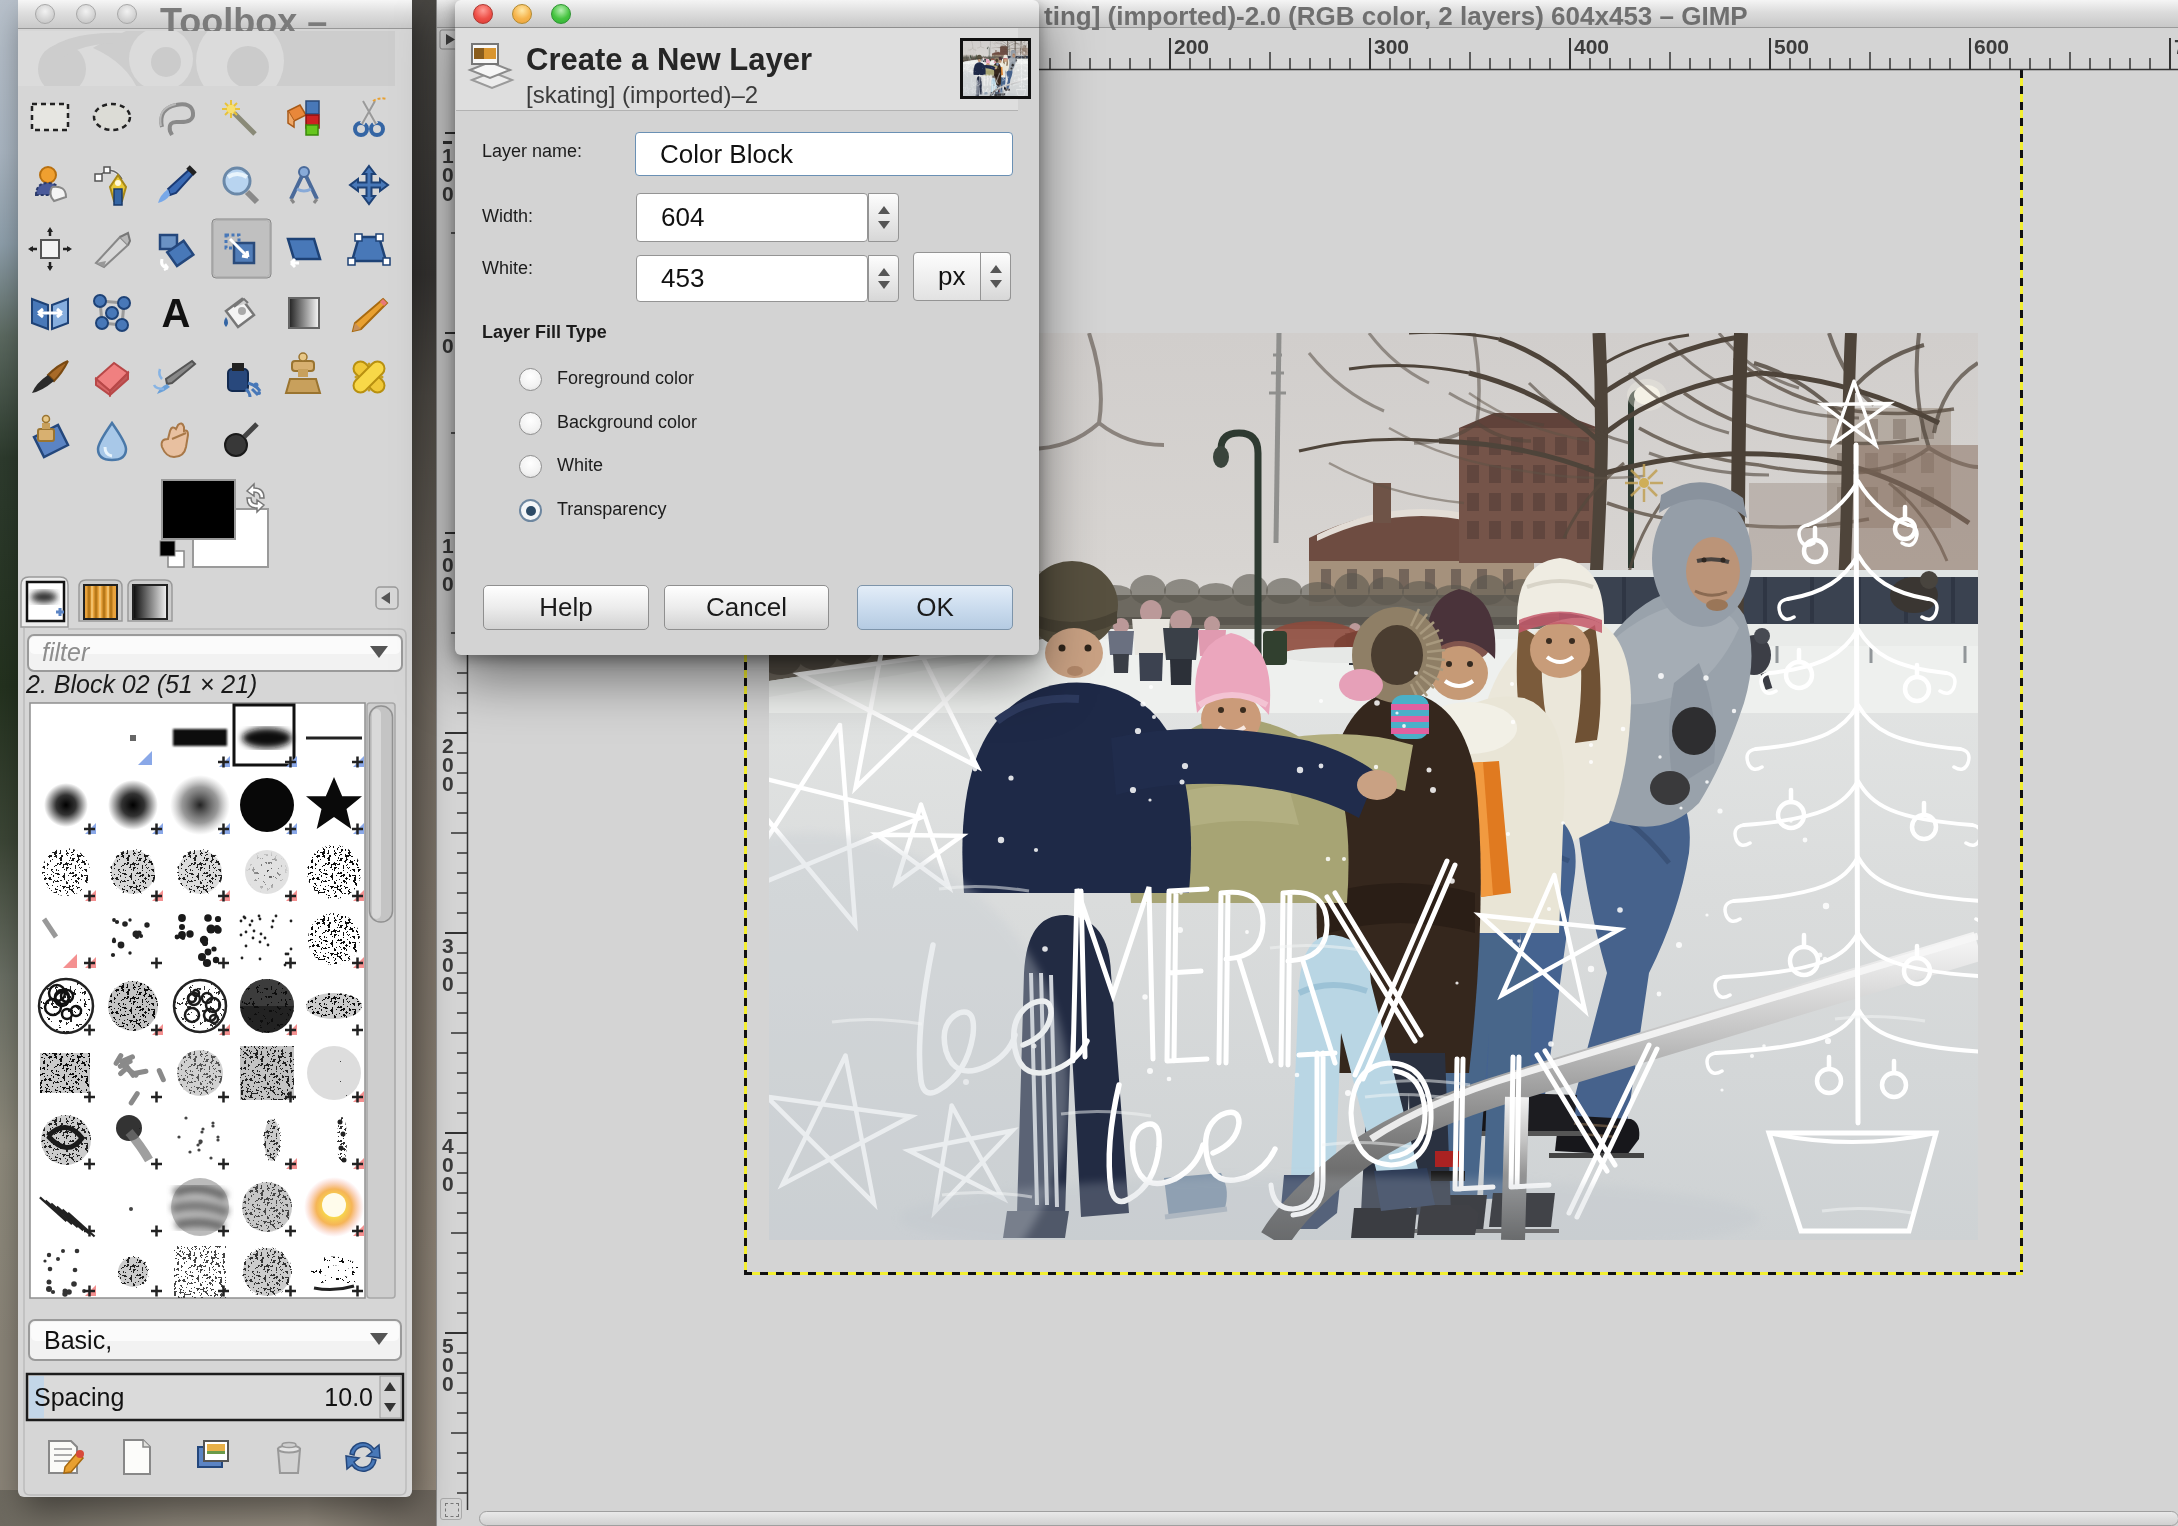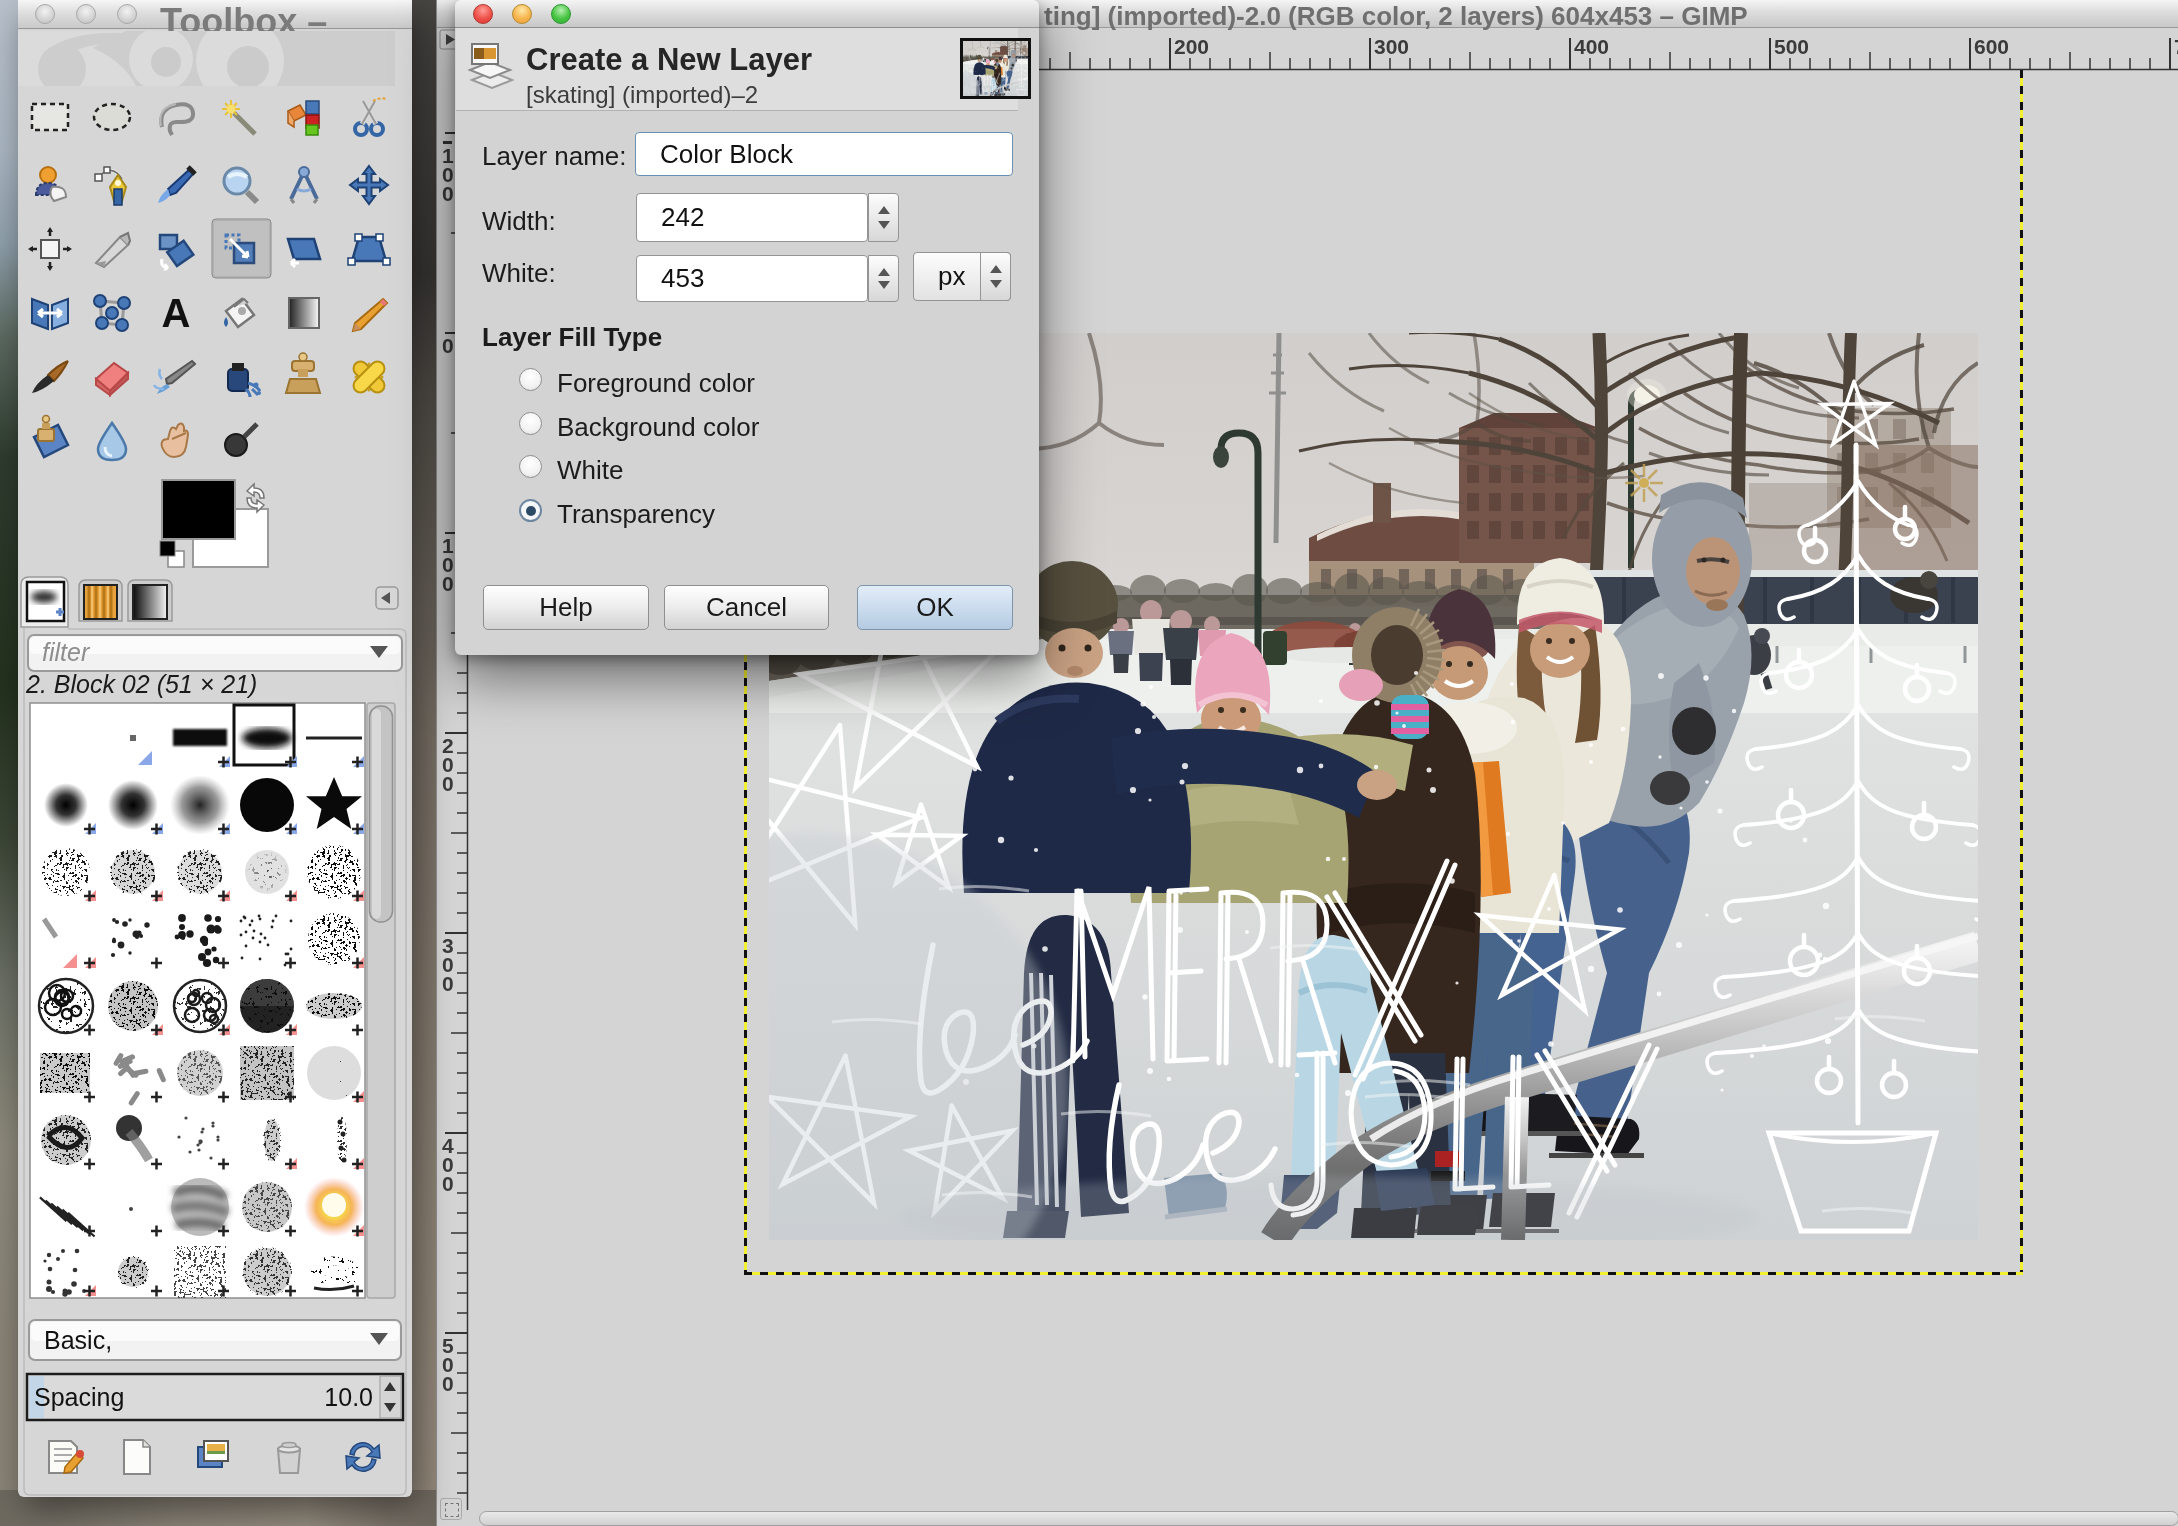--- a/index.html
+++ b/index.html
@@ -42,21 +42,21 @@
   #dialog .dtitle { position:absolute; left:0; top:0; width:100%; height:28px; border-radius:6px 6px 0 0;
     background:linear-gradient(180deg,#f4f4f4,#dedede 45%,#c7c7c7); border-bottom:1px solid #8e8e8e; }
   #dialog .dtext { position:absolute; left:0; width:100%; text-align:center; top:0px; font-size:26px; font-weight:bold; color:#3a3a3a; }
   .tl.red { background:radial-gradient(circle at 50% 30%, #ff9d96, #ee5048 55%, #d83a34); border:1px solid #ad3730; }
   .tl.yel { background:radial-gradient(circle at 50% 30%, #ffe9a8, #f6b44c 55%, #e9a03a); border:1px solid #b18a31; }
   .tl.grn { background:radial-gradient(circle at 50% 30%, #b7efb2, #46c440 55%, #2fae37); border:1px solid #2d9431; }
   #dhead { position:absolute; left:1px; top:28px; width:562px; height:83px; background:#dedede; border-bottom:1px solid #b2b2b2; }
   #dhead .h1 { position:absolute; left:70px; top:14px; font-size:31px; font-weight:bold; color:#262626; }
   #dhead .h2 { position:absolute; left:70px; top:53px; font-size:24px; color:#3c3c3c; }
   #dthumb { position:absolute; left:504px; top:10px; width:71px; height:61px; border:3px solid #111; background:#eee; overflow:hidden; }
-  .dlabel { position:absolute; font-size:26px; color:#1c1c1c; }
+  .dlabel { position:absolute; font-size:18px; color:#1c1c1c; }
   .dfield { position:absolute; background:#fff; border:1px solid #949494; border-radius:4px; font-size:26px; color:#111; padding-left:24px; }
   .spinner { position:absolute; width:31px; background:linear-gradient(180deg,#fdfdfd,#d7d7d7); border:1px solid #949494; border-radius:0 4px 4px 0; }
   .spinner:before { content:""; position:absolute; left:9px; top:10px; width:0; height:0; border:6px solid transparent; border-bottom:8px solid #555; margin-top:-4px; }
   .spinner:after { content:""; position:absolute; left:9px; bottom:10px; width:0; height:0; border:6px solid transparent; border-top:8px solid #555; margin-bottom:-4px; }
   .radio { position:absolute; width:23px; height:23px; border-radius:50%; background:radial-gradient(circle at 50% 35%,#ffffff,#f2f2f2 60%,#dadada); border:1px solid #8f8f8f; }
   .radio.sel { border:2px solid #6e87a0; background:#f4f6f8; }
   .radio.sel:before { content:""; position:absolute; left:4.5px; top:4.5px; width:10px; height:10px; border-radius:50%; background:#2c4a66; }
   .btn { position:absolute; height:45px; background:linear-gradient(180deg,#ffffff,#ececec 50%,#d2d2d2); border:1px solid #8f8f8f; border-radius:5px; font-size:26px; color:#1a1a1a; text-align:center; line-height:43px; }
   .btn.ok { background:linear-gradient(180deg,#e3edf8,#cbdcee 50%,#b5cbe2); border:1px solid #7d94aa; }
 </style>
@@ -1526,21 +1526,21 @@
       <div class="h2">[skating] (imported)–2</div>
       <div id="dthumb"><svg width="65" height="55" viewBox="0 0 1209 907" preserveAspectRatio="none">
             <use href="#photoscene"></use>
           </svg></div>
     </div>
 
     <div class="dlabel" style="left:27px; top:141px;">Layer name:</div>
     <div class="dfield" style="left:180px; top:132px; width:378px; height:44px; line-height:42px; border-color:#6a90b4;">Color Block</div>
 
     <div class="dlabel" style="left:27px; top:206px;">Width:</div>
-    <div class="dfield" style="left:181px; top:193px; width:232px; height:49px; line-height:47px;">242</div>
+    <div class="dfield" style="left:181px; top:193px; width:232px; height:49px; line-height:47px;">604</div>
     <div class="spinner" style="left:413px; top:193px; height:49px;"></div>
 
     <div class="dlabel" style="left:27px; top:258px;">White:</div>
     <div class="dfield" style="left:181px; top:255px; width:232px; height:47px; line-height:45px;">453</div>
     <div class="spinner" style="left:413px; top:255px; height:47px;"></div>
 
     <div class="dfield" style="left:458px; top:252px; width:98px; height:49px; line-height:47px; background:linear-gradient(180deg,#fdfdfd,#e2e2e2);">px</div>
     <div class="spinner" style="left:525px; top:252px; height:49px; border-radius:0 4px 4px 0;"></div>
 
     <div class="dlabel" style="left:27px; top:322px; font-weight:bold;">Layer Fill Type</div>

